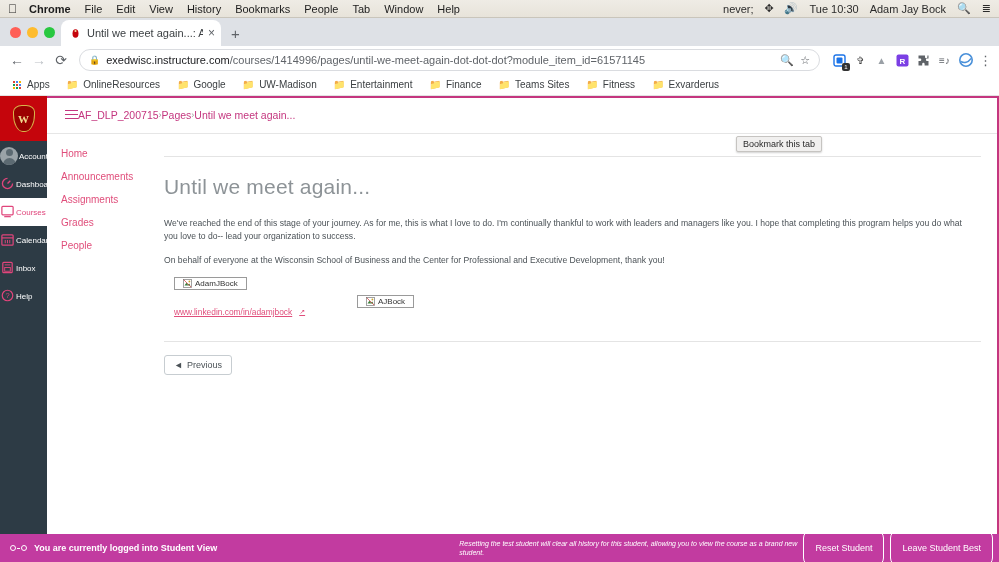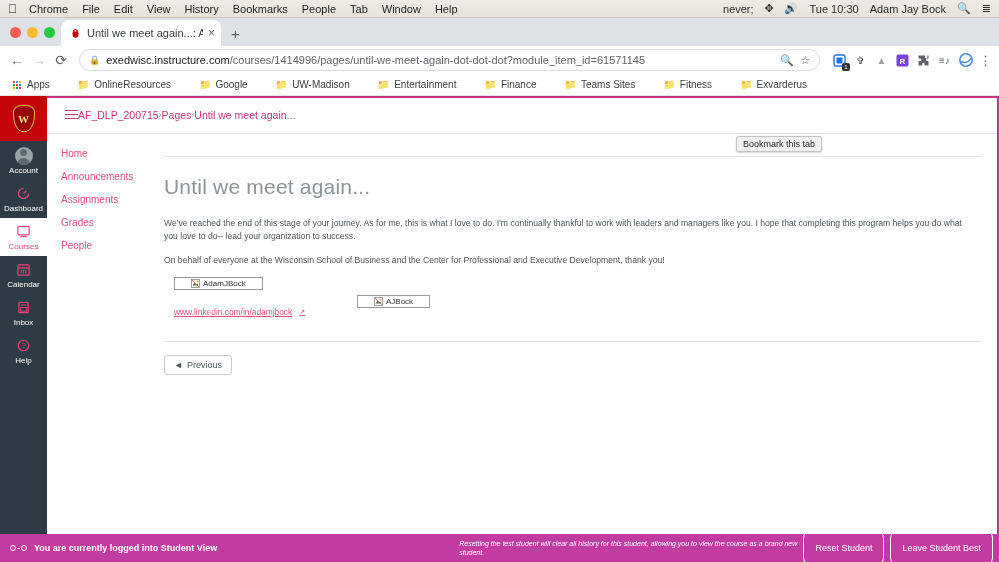--- a/index.html
+++ b/index.html
@@ -15,21 +15,21 @@
   .macbar {
     height: 18px; width: 100%;
     background: linear-gradient(#efece5, #e7e3da);
     border-bottom: 1px solid #c9c5bb;
     display: flex; align-items: center;
     font-size: 11px; color: #1c1c1c;
     padding: 0 8px;
   }
   .macbar .apple { font-size: 12px; margin-right: 12px; line-height: 1; }
   .macbar .mitem { margin-right: 14px; white-space: nowrap; }
-  .macbar .mitem.bold { font-weight: normal; }
+  .macbar .mitem.bold { font-weight: bold; }
   .macbar .spacer { flex: 1; }
   .macbar .right { display: flex; align-items: center; gap: 11px; }
   .macbar .right .glyph { font-size: 11px; color: #2b2b2b; }
 
   
   .tabstrip {
     height: 28px; width: 100%;
     background: #dee1e6;
     display: flex; align-items: flex-end;
     padding-left: 8px;
@@ -86,21 +86,21 @@
     background: #333; color: #fff; font-size: 6px;
     border-radius: 2px; width: 8px; height: 8px;
     display: flex; align-items: center; justify-content: center;
   }
   .kebab { font-size: 13px; color: #5f6368; letter-spacing: 0; line-height: 1; }
 
   
   .bookmarks {
     height: 22px; width: 100%;
     background: #fff; border-bottom: 1px solid #e3e3e3;
-    display: flex; align-items: center; gap: 18px;
+    display: flex; align-items: center; gap: 7px;
     padding: 0 8px; font-size: 10px; color: #3c4043;
   }
   .bm { display: flex; align-items: center; gap: 4px; padding: 2px 5px; white-space: nowrap; }
   .bm .folder { color: #5f6368; font-size: 10px; }
   .apps-grid { display: grid; grid-template-columns: repeat(3, 2px); grid-gap: 1px; margin-right: 2px; }
   .apps-grid i { width: 2px; height: 2px; display: block; }
 
   
   .page { position: relative; width: 100%; height: 468px; background: #fff; display: flex; }
   .page-border { position:absolute; inset: 0; border: 2px solid #c4367f; pointer-events:none; }
@@ -117,21 +117,21 @@
   }
   .crest {
     width: 22px; height: 27px; background: #9b0000;
     border: 1px solid #d9b44a;
     border-radius: 40% 40% 45% 45% / 25% 25% 65% 65%;
     display: flex; align-items: center; justify-content: center;
     color: #f0d78c; font-size: 11px; font-weight: bold; font-family: "Liberation Serif", serif;
   }
   .gnav-item {
     width: 47px; padding: 6px 0 5px;
-    display: flex; flex-direction: column; align-items: center; gap: 1px;
+    display: flex; flex-direction: row; align-items: center; gap: 1px;
     color: #fff; font-size: 8px; text-align: left;
   }
   .gnav-item .gicon { font-size: 15px; line-height: 15px; color: #e0457b; }
   .gnav-item.active { background: #fff; color: #e0457b; }
   .gnav-item.active .gicon { color: #e0457b; }
   .avatar-circle {
     width: 18px; height: 18px; border-radius: 50%;
     background: #9aa3a8; display: flex; align-items: flex-end; justify-content: center;
     overflow: hidden;
   }
@@ -165,21 +165,21 @@
   .rule { height: 1px; background: #e4e4e4; margin-bottom: 18px; }
   .page-title {
     font-size: 21px; font-weight: 300; color: #8d9397;
     margin-bottom: 18px; letter-spacing: .2px;
   }
   .para { font-size: 8.6px; color: #4b5257; line-height: 1.55; margin-bottom: 10px; max-width: 800px; }
   .imgrow { position: relative; height: 46px; margin-top: 6px; }
   .brokenimg {
     display: inline-flex; align-items: center; gap: 3px;
     border: 1px solid #9a9a9a; background: #fff;
-    padding: 1px 16px; font-size: 8px; color: #333;
+    padding: 1px 8px; font-size: 8px; color: #333;
     position: absolute;
   }
   .brokenimg .bi-icon { width: 9px; height: 9px; flex: none; }
   .linkedin {
     position: absolute; left: 10px; top: 30px;
     font-size: 8.4px; color: #e04e7b; text-decoration: underline;
     display: flex; align-items: center; gap: 7px;
   }
   .ext-arrow { font-size: 7px; }
   .footrule { height: 1px; background: #e4e4e4; margin: 18px 0 12px; }

